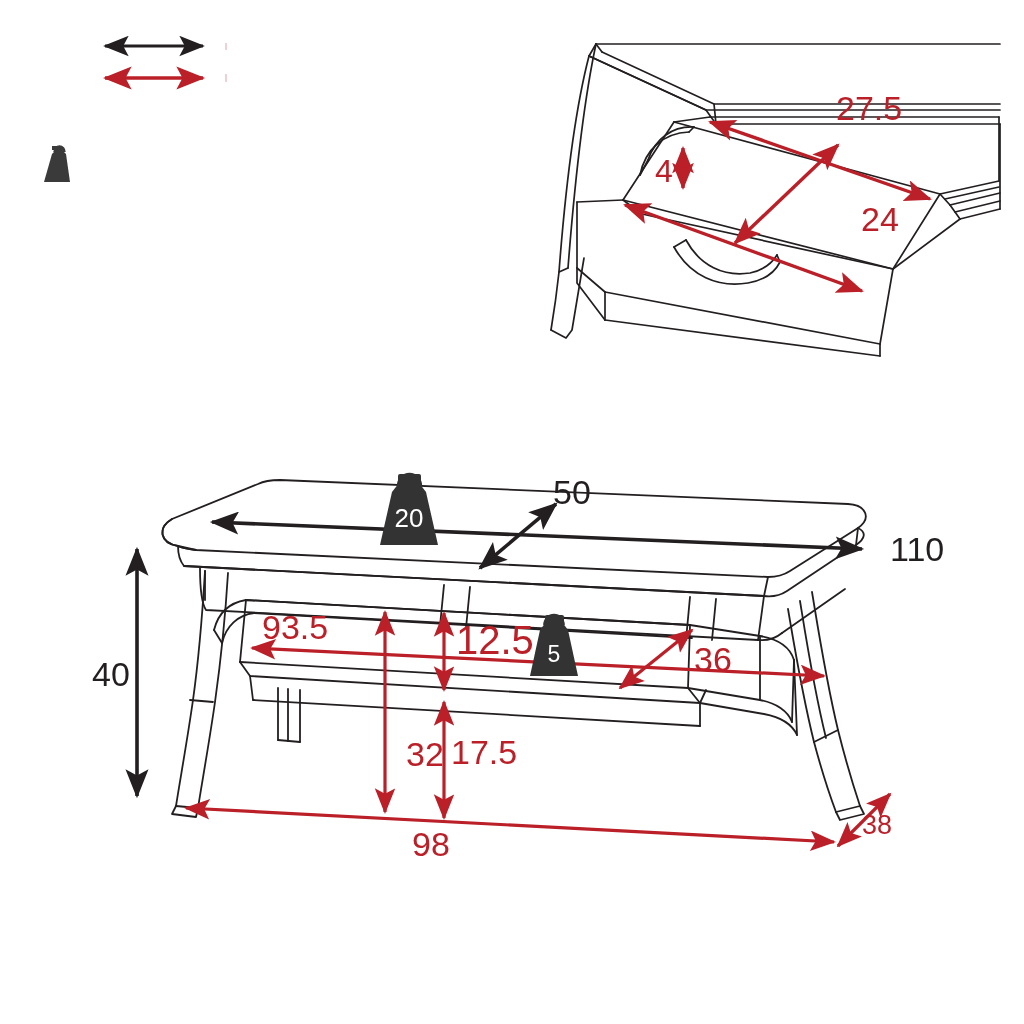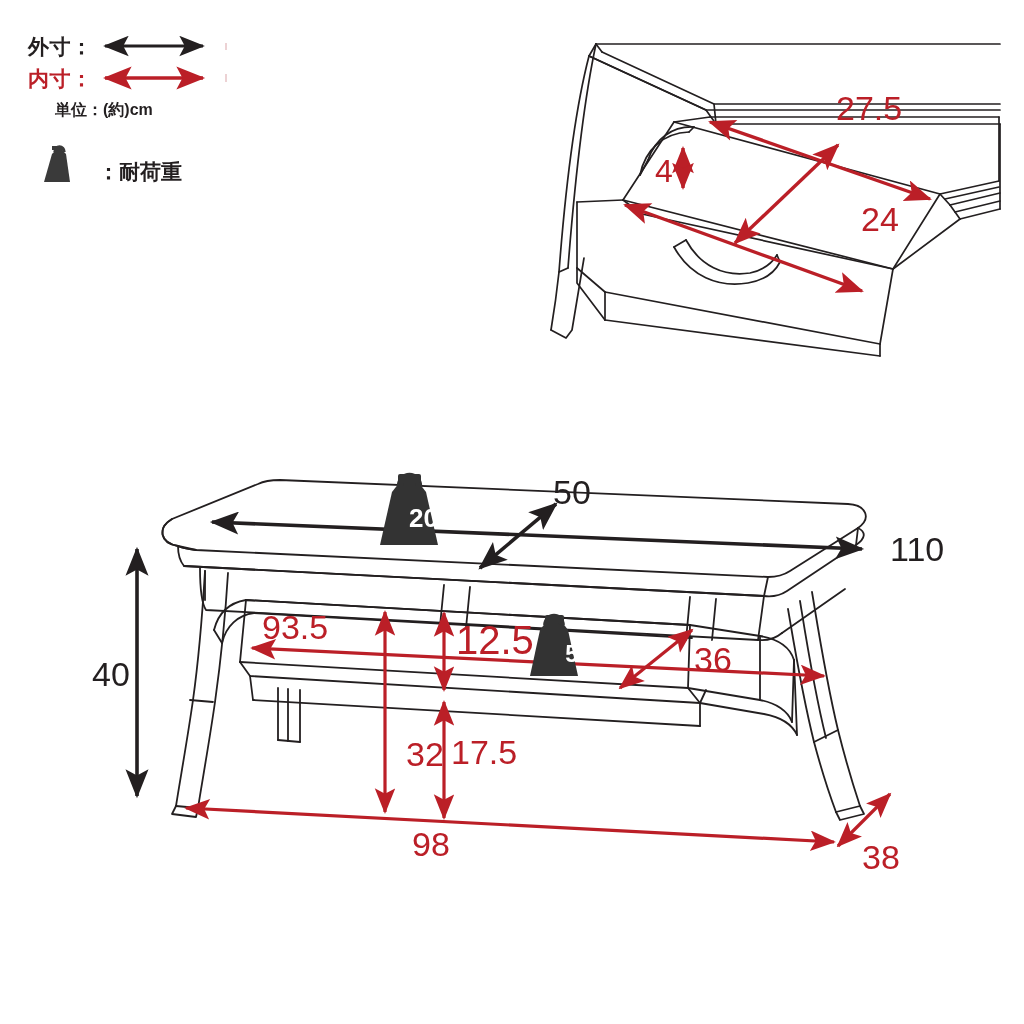--- a/index.html
+++ b/index.html
@@ -16,22 +16,22 @@
   .lg-label{font-weight:bold;font-size:21px;letter-spacing:.5px;white-space:nowrap;}
   .lg-outer{color:#231f20;}
   .lg-inner{color:#bb1f27;}
   .unit-text{position:absolute;left:55px;top:100px;font-size:16px;font-weight:bold;color:#231f20;white-space:nowrap;}
   .load-text{position:absolute;left:98px;top:158px;font-size:21px;font-weight:bold;color:#231f20;white-space:nowrap;}
 
   .dim{position:absolute;white-space:nowrap;font-weight:400;}
   .dim-black{color:#231f20;}
   .dim-red{color:#bb1f27;}
 
-  .wt-label{position:absolute;color:#ffffff;font-size:26px;font-weight:700;white-space:nowrap;
-            text-align:right;}
+  .wt-label{position:absolute;color:#ffffff;font-size:26px;font-weight:400;white-space:nowrap;
+            text-align:center;}
 </style>
 </head>
 <body>
 
 <div id="stage">
 
   <svg id="art" viewBox="0 0 1024 1024">
     <defs>
       <marker id="ahB" markerWidth="9" markerHeight="9" refX="7.4" refY="3.2" orient="auto" markerUnits="strokeWidth">
         <path d="M0,0 L8,3.2 L0,6.4 L1.7,3.2 z" fill="#231f20"></path>
@@ -245,43 +245,33 @@
         <rect x="398" y="474" width="23" height="9" rx="2" fill="#333333"></rect>
       </g>
       <g>
         <path d="M540,630 L546,622 L562,622 L568,630 L578,676 L530,676 Z" fill="#333333"></path>
         <path d="M546,625 a8,8.5 0 0 1 16,0" fill="none" stroke="#333333" stroke-width="5.6"></path>
         <rect x="545" y="615" width="19" height="8" rx="2" fill="#333333"></rect>
       </g>
     </g>
   </svg>
 
-  <div class="legend">
-    <div class="legend-row" style="left:28px;top:33px;">
-      <span class="lg-label lg-outer">外寸：</span>
-    </div>
-    <div class="legend-row" style="left:28px;top:65px;">
-      <span class="lg-label lg-inner">内寸：</span>
-    </div>
-    <div class="unit-text">単位：(約)cm</div>
-    <div class="load-text">：耐荷重</div>
-  </div>
 
   <div class="dim dim-red" style="left:836px;top:89px;font-size:34px;">27.5</div>
   <div class="dim dim-red" style="left:861px;top:200px;font-size:34px;">24</div>
   <div class="dim dim-red" style="left:655px;top:153px;font-size:32px;">4</div>
 
   <div class="dim dim-black" style="left:553px;top:473px;font-size:34px;">50</div>
   <div class="dim dim-black" style="left:890px;top:530px;font-size:34px;">110</div>
   <div class="dim dim-black" style="left:92px;top:655px;font-size:34px;">40</div>
 
   <div class="dim dim-red" style="left:262px;top:608px;font-size:34px;">93.5</div>
   <div class="dim dim-red" style="left:456px;top:618px;font-size:40px;">12.5</div>
   <div class="dim dim-red" style="left:694px;top:640px;font-size:34px;">36</div>
   <div class="dim dim-red" style="left:392px;top:735px;font-size:34px;margin-left:14px;">32</div>
   <div class="dim dim-red" style="left:451px;top:733px;font-size:34px;">17.5</div>
   <div class="dim dim-red" style="left:412px;top:825px;font-size:34px;">98</div>
-  <div class="dim dim-red" style="left:862px;top:810px;font-size:34px;margin-top:28px;">38</div>
+  <div class="dim dim-red" style="left:862px;top:810px;font-size:27px;">38</div>
 
   <div class="wt-label" style="left:380px;top:503px;width:58px;">20</div>
   <div class="wt-label" style="left:530px;top:641px;width:48px;font-size:23px;">5</div>
 
 </div>
 
 </body></html>

